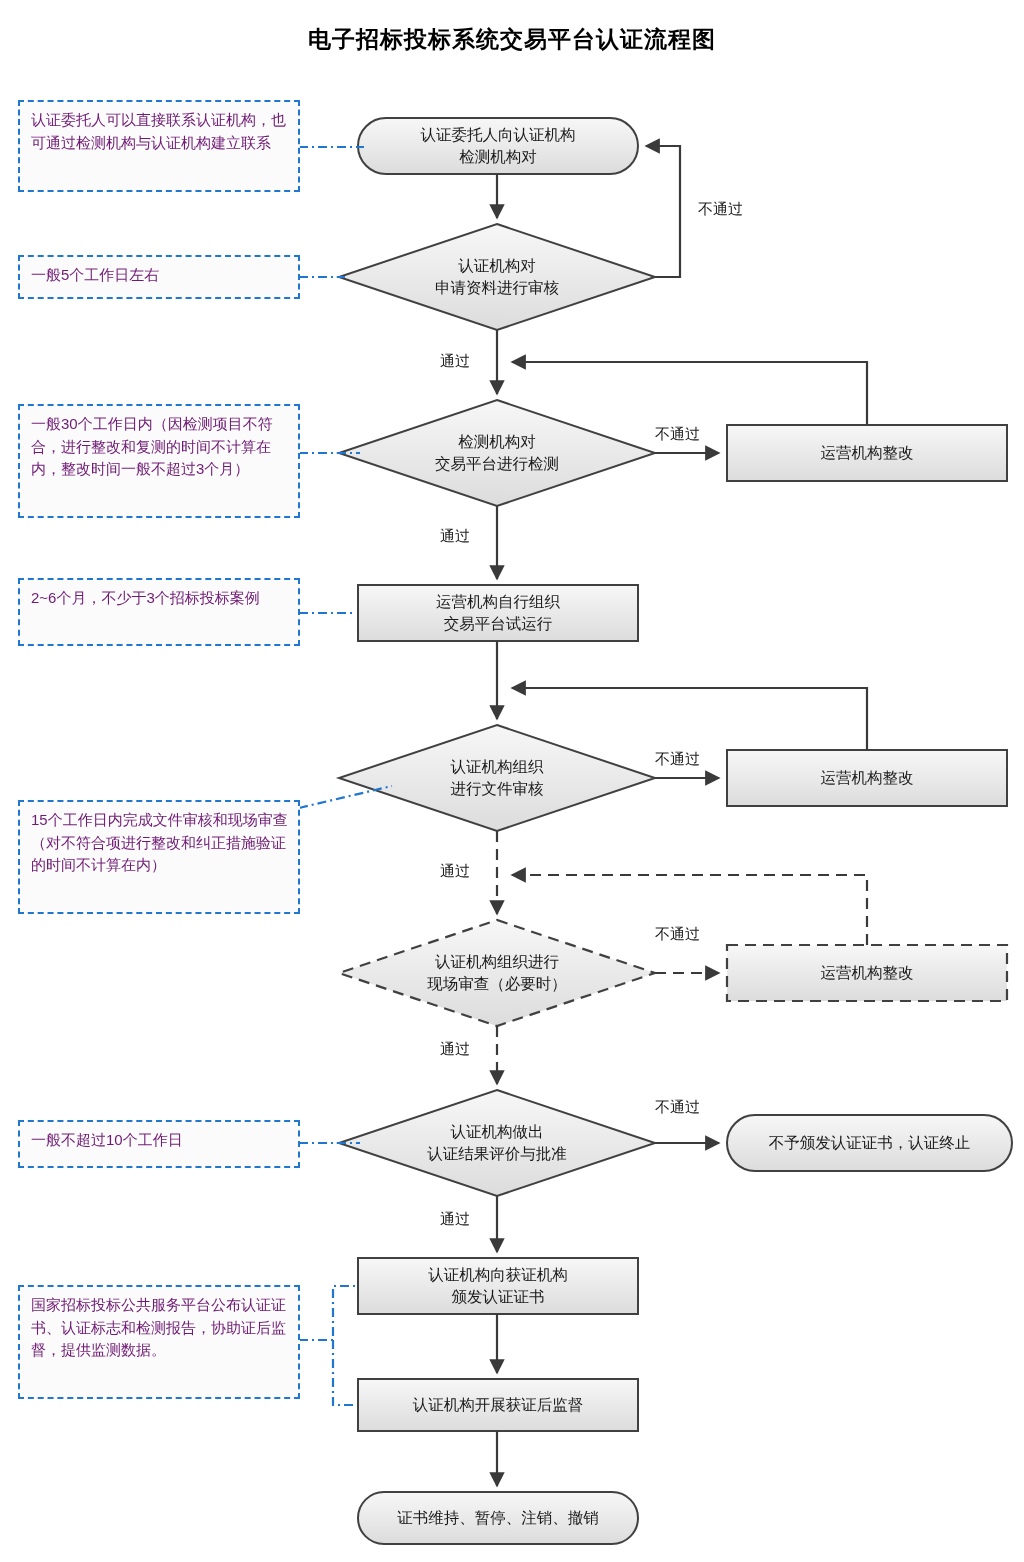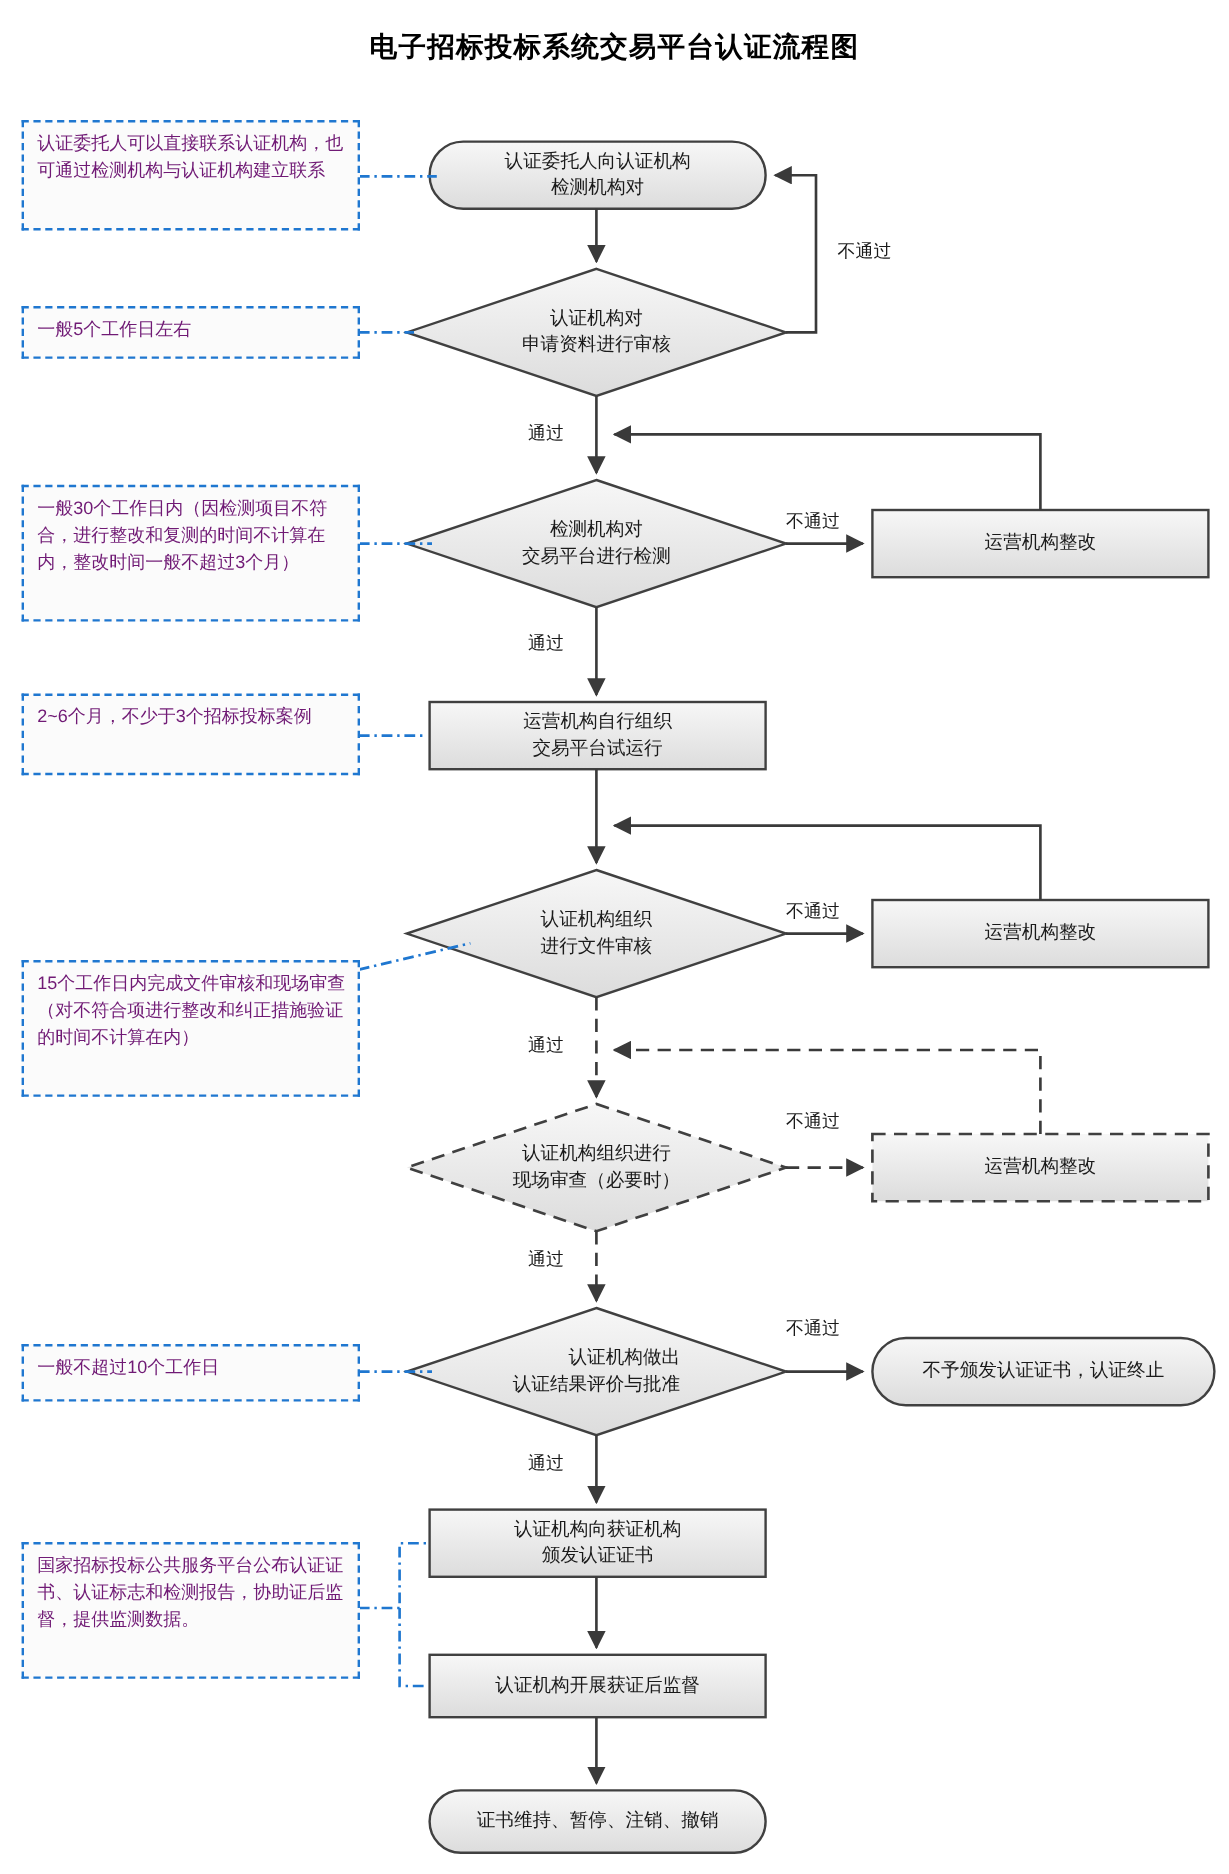--- a/index.html
+++ b/index.html
@@ -191,21 +191,21 @@
   <div class="node-label" style="left:367px; top:750px; width:260px; height:56px;">认证机构组织
 进行文件审核</div>
 
   <div class="node-label" style="left:727px; top:750px; width:280px; height:56px;">运营机构整改</div>
 
   <div class="node-label" style="left:362px; top:945px; width:270px; height:56px;">认证机构组织进行
 现场审查（必要时）</div>
 
   <div class="node-label" style="left:727px; top:945px; width:280px; height:56px;">运营机构整改</div>
 
-  <div class="node-label" style="left:362px; top:1115px; width:270px; height:56px;text-align:right;">认证机构做出
+  <div class="node-label" style="left:362px; top:1115px; width:270px; height:56px;">认证机构做出
 认证结果评价与批准</div>
 
   <div class="node-label" style="left:727px; top:1115px; width:285px; height:56px;">不予颁发认证证书，认证终止</div>
 
   <div class="node-label" style="left:358px; top:1258px; width:280px; height:56px;">认证机构向获证机构
 颁发认证证书</div>
 
   <div class="node-label" style="left:358px; top:1492px; width:280px; height:52px;">证书维持、暂停、注销、撤销</div>
 
   <div class="node-label" style="left:358px; top:1379px; width:280px; height:52px;">认证机构开展获证后监督</div>

